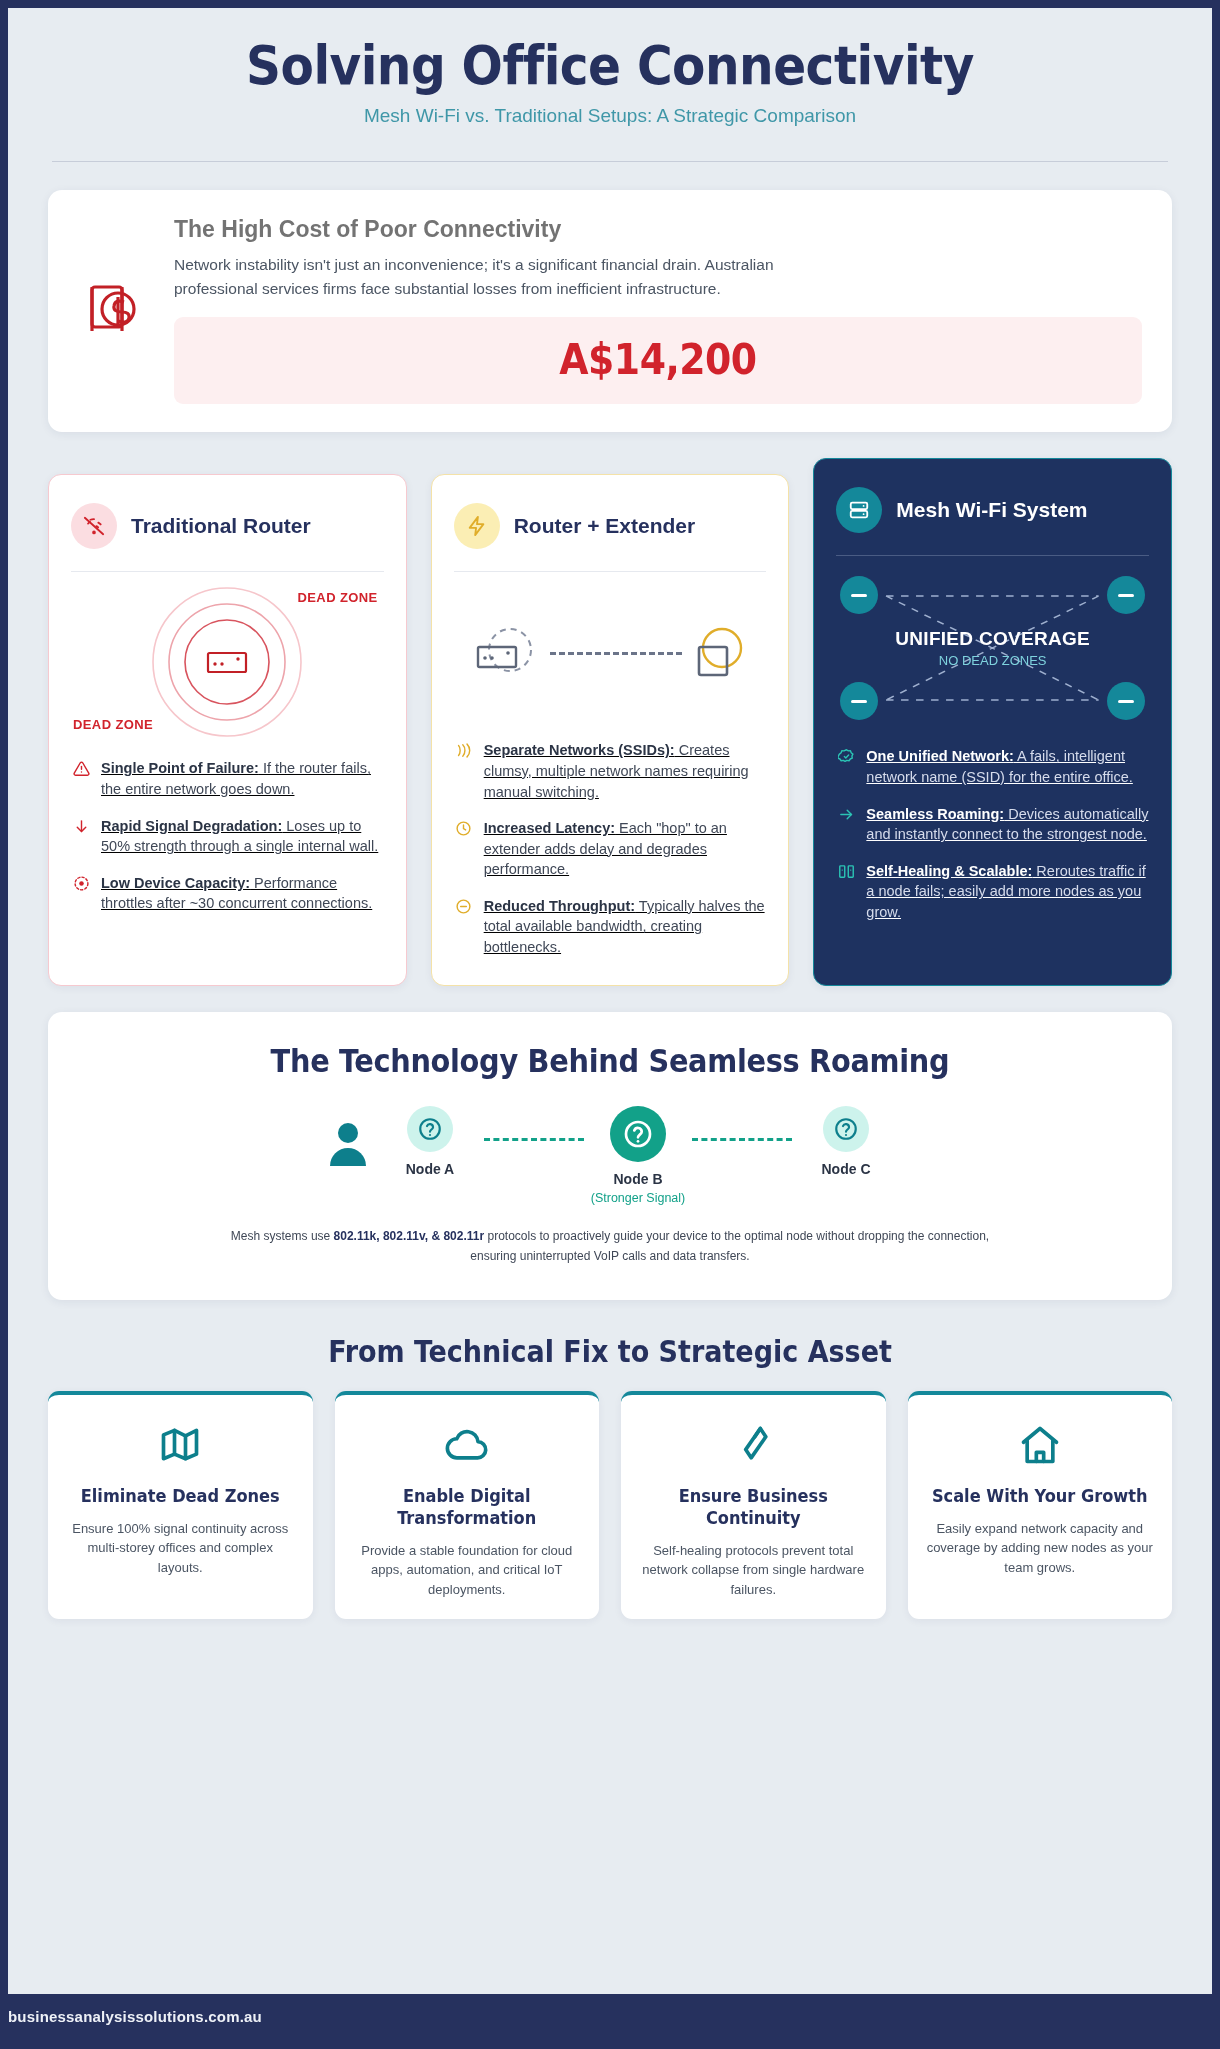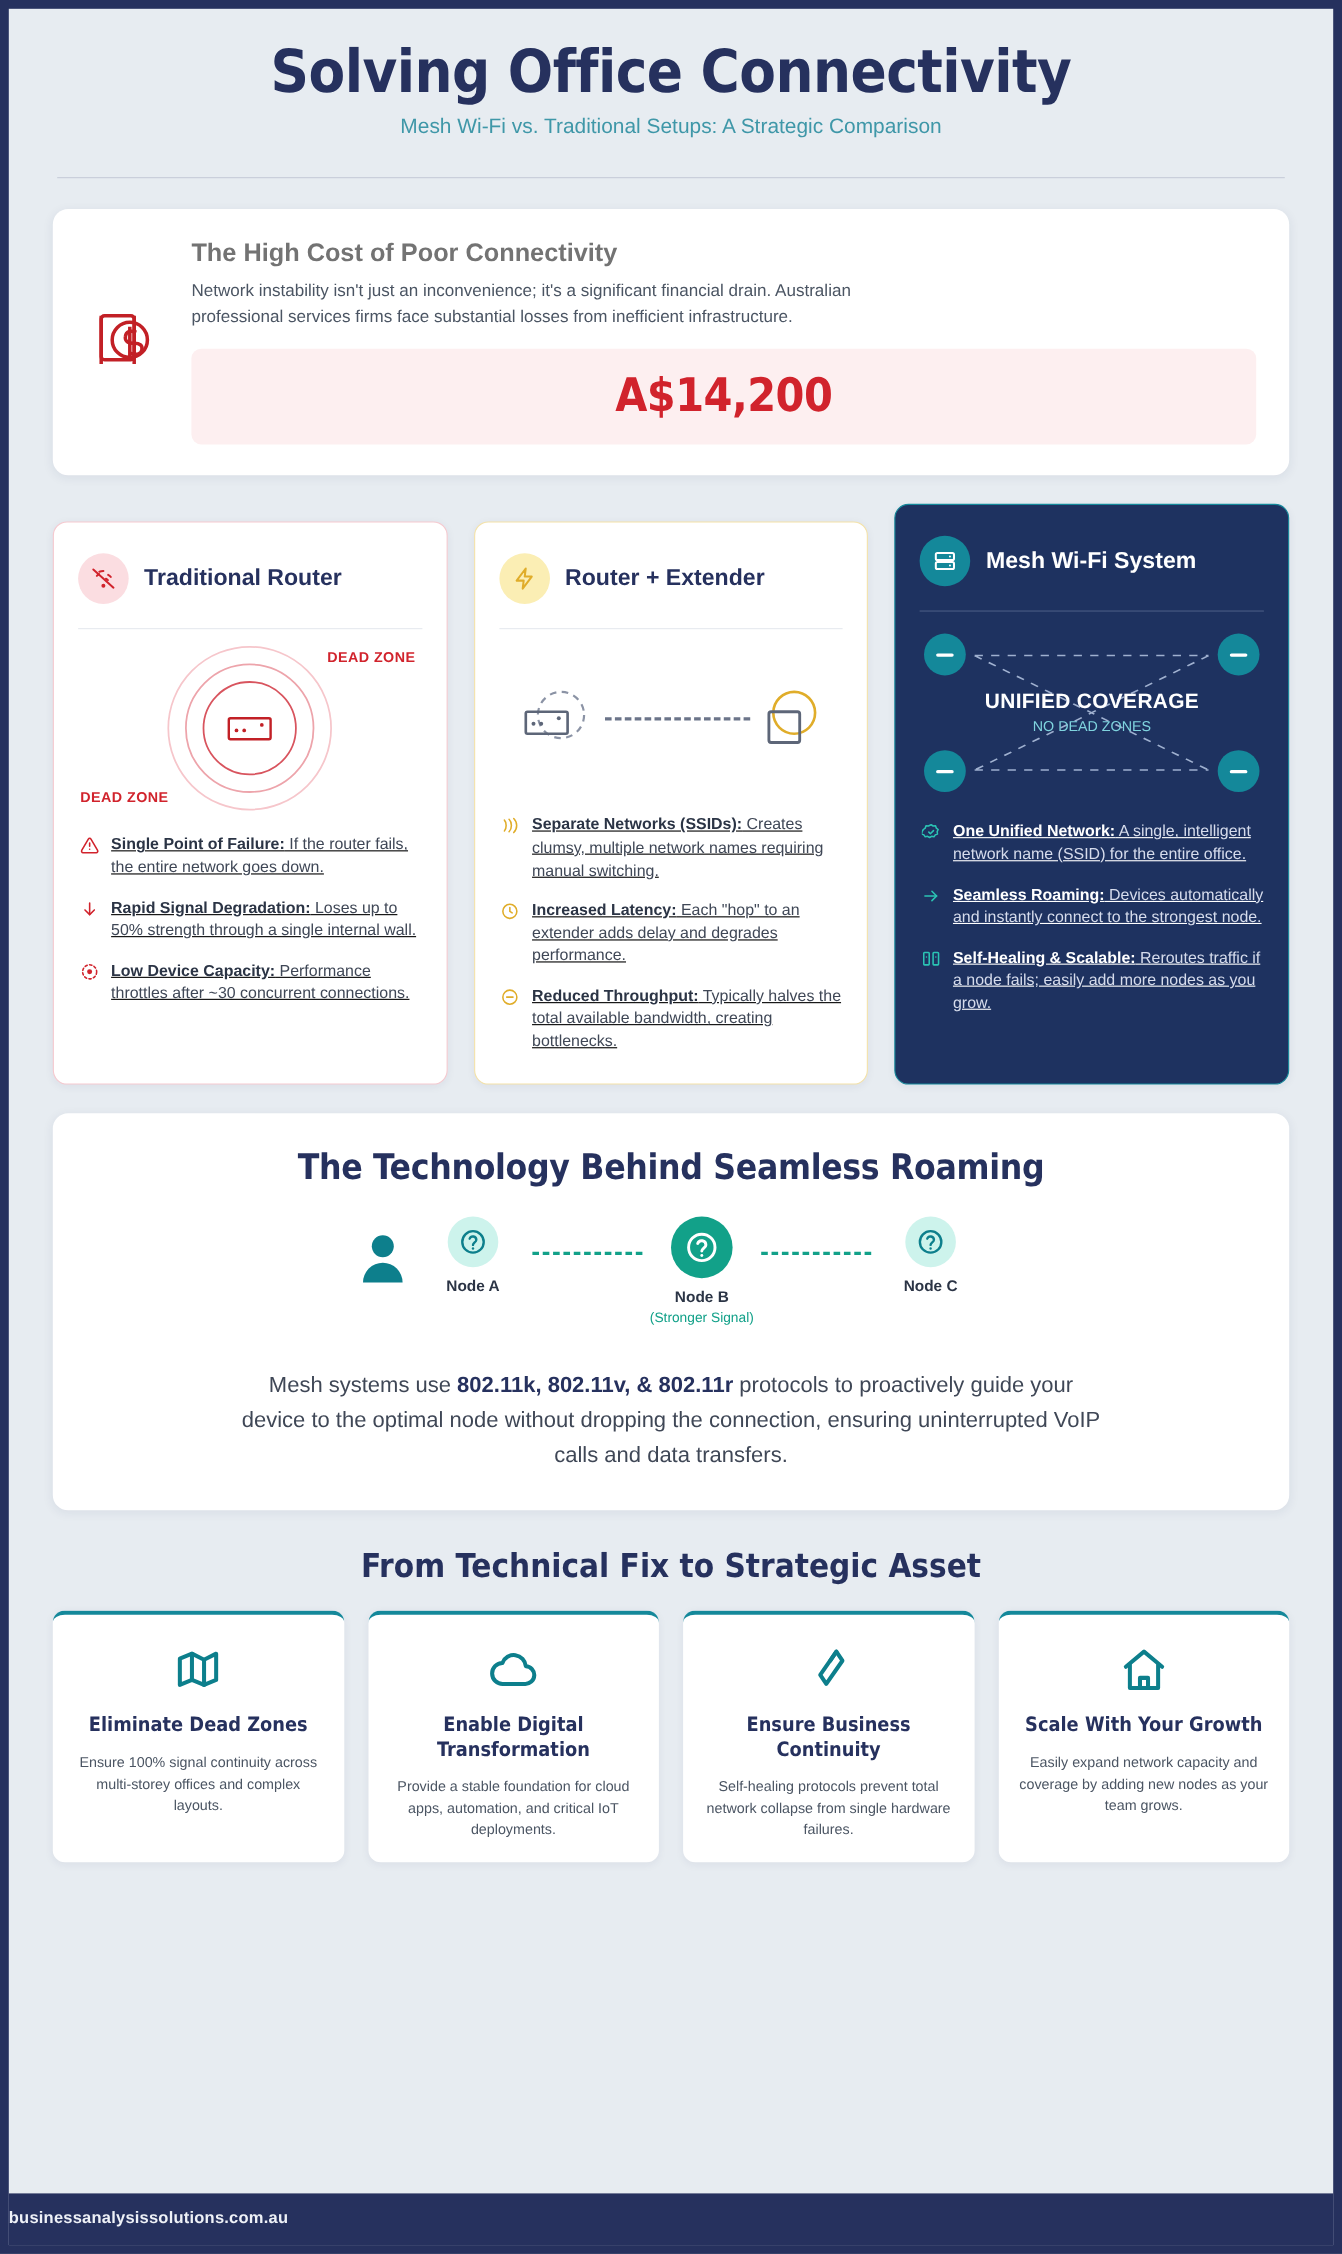--- a/index.html
+++ b/index.html
@@ -118,21 +118,21 @@
   .roam { margin-top:26px; display:flex; align-items:flex-start; justify-content:center; }
   .roam-person { width:56px; display:flex; justify-content:center; padding-top:14px; }
   .roam-node { width:108px; display:flex; flex-direction:column; align-items:center; }
   .nodecircle { width:46px; height:46px; border-radius:50%; display:flex;
                 align-items:center; justify-content:center; }
   .nodecircle.soft { background:#cdf3ec; }
   .nodecircle.strong { width:56px; height:56px; background:#12a189; }
   .nodelabel { margin-top:9px; font-size:14px; font-weight:bold; color:#2b3445; }
   .nodesub { margin-top:4px; font-size:12.5px; color:#12a189; }
   .roam-link { width:100px; border-top:3px dashed #12a189; margin-top:32px; }
-  .tech-p { margin-top:38px; font-size:20px; line-height:1.6; color:#3f4756;
+  .tech-p { margin-top:22px; font-size:12px; line-height:1.6; color:#3f4756;
             max-width:790px; margin-left:auto; margin-right:auto; }
   .tech-p b { color:#26315e; }
 
   
   .benefits-h {
     margin-top:34px; text-align:center;
     font-family:"DejaVu Sans Condensed","Liberation Sans", sans-serif;
     font-size:30px; font-weight:bold; color:#26315e;
   }
   .bcards { margin-top:22px; display:flex; gap:22px; align-items:stretch; }
@@ -338,21 +338,21 @@
         </div>
 
         <div class="bullets">
           <div class="bullet">
             <div class="bico">
               <svg width="17" height="17" viewBox="0 0 24 24" fill="none" stroke="#2bc4b4" stroke-width="2" stroke-linecap="round" stroke-linejoin="round">
                 <path d="M12 2.5l2.6 1.6 3-.3 1 2.9 2.4 1.9-1.3 2.8 .4 3-2.8 1.1-1.7 2.5-3-.6-2.6 1.5-2.6-1.5-3 .6-1.7-2.5-2.8-1.1 .4-3L2 8.6l2.4-1.9 1-2.9 3 .3z"></path>
                 <path d="M9 12l2 2 4-4"></path>
               </svg>
             </div>
-            <div class="btxt"><b>One Unified Network:</b><span> A single, intelligent network name (SSID) for the entire office.</span></div>
+            <div class="btxt"><b>One Unified Network:</b><span> A fails, intelligent network name (SSID) for the entire office.</span></div>
           </div>
           <div class="bullet">
             <div class="bico">
               <svg width="17" height="17" viewBox="0 0 24 24" fill="none" stroke="#2bc4b4" stroke-width="2" stroke-linecap="round" stroke-linejoin="round">
                 <path d="M4 12h15"></path>
                   <path d="M13 6l6 6-6 6"></path>
               </svg>
             </div>
             <div class="btxt"><b>Seamless Roaming:</b><span> Devices automatically and instantly connect to the strongest node.</span></div>
           </div>

